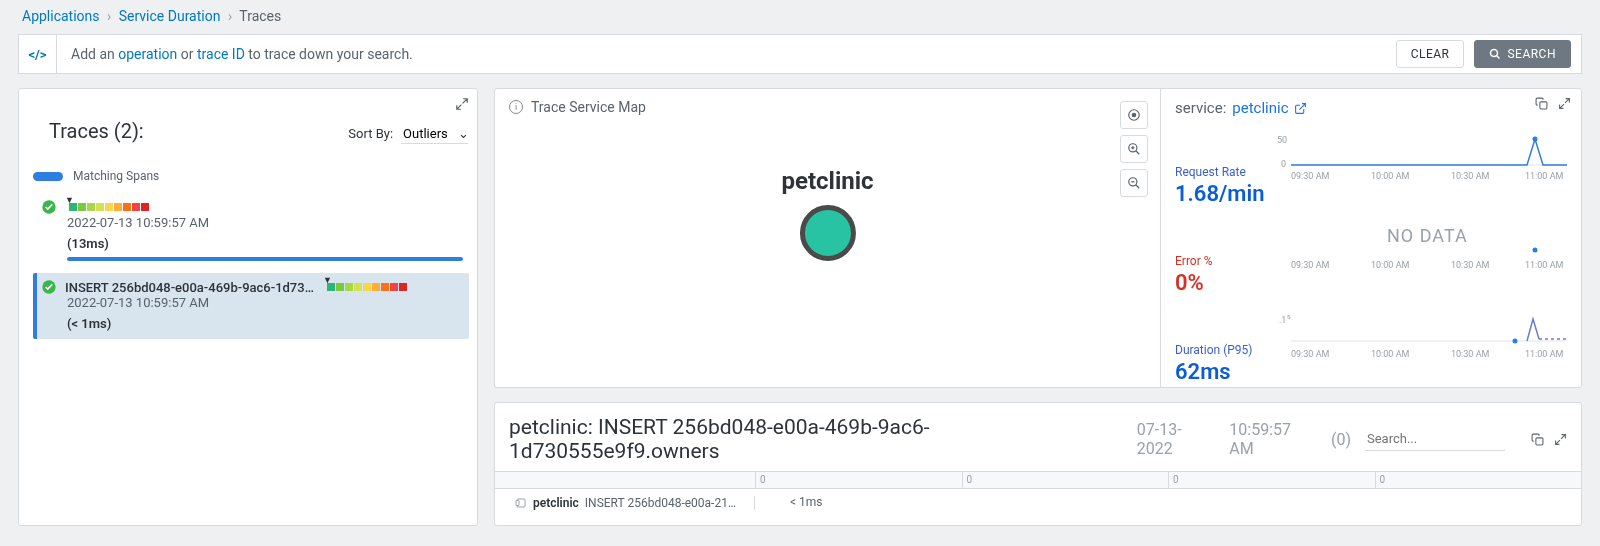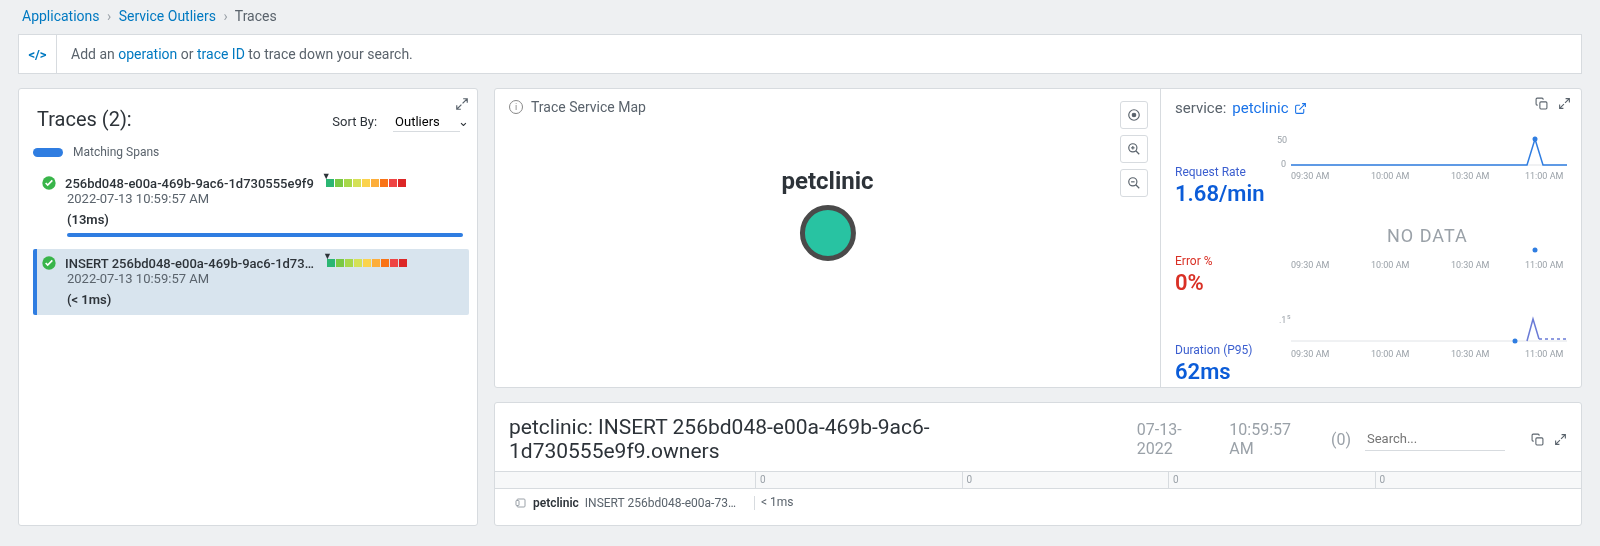--- a/index.html
+++ b/index.html
@@ -33,22 +33,22 @@
   .btn-primary{background:#6d7882;border-color:#6d7882;color:#fff;}
   .btn-primary svg{color:#fff;}
 
   
   .main{display:grid;grid-template-columns:460px 1fr;gap:16px;margin:14px 18px 0;height:438px;}
 
   
   .panel{background:#fff;border:1px solid var(--gray-border);border-radius:3px;}
   .left{padding:14px 8px 0 14px;position:relative;}
   .left .hd{display:flex;align-items:baseline;justify-content:space-between;margin-bottom:10px;}
-  .left h2{margin:4px;font-size:20px;font-weight:400;}
-  .sortby{display:flex;align-items:center;gap:16px;font-size:13px;color:var(--text);}
+  .left h2{margin:16px;font-size:20px;font-weight:400;}
+  .sortby{display:flex;align-items:center;gap:8px;font-size:13px;color:var(--text);}
   .sortby select{border:none;border-bottom:1px solid var(--gray-border);background:transparent;font-size:13px;padding:2px 20px 2px 2px;appearance:none;}
   .sortby .caret{margin-left:-18px;pointer-events:none;}
   .expand{position:absolute;top:8px;right:8px;color:var(--text2);cursor:pointer;}
   .expand svg{width:14px;height:14px;}
 
   .legend{display:flex;align-items:center;gap:10px;margin:4px 0 10px;color:var(--text2);font-size:12px;}
   .pill{width:30px;height:9px;border-radius:5px;background:#2f7de1;}
 
   .trace{padding:6px 6px 8px 4px;border-left:4px solid transparent;margin-bottom:4px;border-radius:2px;}
   .trace.sel{background:#d8e4ee;border-left-color:#2f7de1;}
@@ -95,43 +95,53 @@
   .tl-meta{color:#9aa1a8;font-size:16px;}
   .tl-search{margin-left:auto;border:none;border-bottom:1px solid var(--gray-border);padding:4px 2px;font-size:13px;width:140px;background:transparent;}
   .tl-icons{display:flex;gap:10px;color:var(--text2);margin-left:12px;}
   .tl-ruler{display:grid;grid-template-columns:260px repeat(4,1fr);height:18px;background:var(--gray-bg2);border-top:1px solid var(--gray-border);border-bottom:1px solid var(--gray-border);font-size:10px;color:#9aa1a8;}
   .tl-ruler > div{border-left:1px solid var(--gray-border);padding:2px 4px;}
   .tl-ruler > div:first-child{border-left:none;}
   .tl-row{display:grid;grid-template-columns:260px 1fr;height:28px;align-items:center;font-size:12px;}
   .tl-row .lab{display:flex;align-items:center;gap:6px;padding-left:20px;color:var(--text);border-right:1px solid var(--gray-border);}
   .tl-row .lab .svc{font-weight:600;}
   .tl-row .lab .op{color:var(--text2);}
-  .tl-row .bar{position:relative;height:100%;}
+  .tl-row .bar{position:relative;height:100%;margin-left:29px;}
   .tl-row .bar .txt{position:absolute;left:6px;top:6px;color:var(--text2);}
 
   .info-icon{display:inline-flex;width:14px;height:14px;border:1px solid #888;border-radius:50%;align-items:center;justify-content:center;font-size:9px;color:#888;}
   .link-out{display:inline-flex;vertical-align:middle;}
 
   svg{display:block;}
 </style>
 </head>
 <body>
 
 <div class="breadcrumb">
   <a href="#">Applications</a>
   <span class="sep">›</span>
-  <a href="#">Service Outliers</a>
+  <a href="#">Service Duration</a>
   <span class="sep">›</span>
   <span class="curr">Traces</span>
 </div>
 
 <div class="searchbar">
   <div class="sb-icon">&lt;/&gt;</div>
   <div class="sb-hint">
     <span>Add an </span><span class="lnk">operation</span><span> or </span><span class="lnk">trace ID</span><span> to trace down your search.</span>
+  </div>
+  <div class="sb-actions">
+    <button class="btn">CLEAR</button>
+    <button class="btn btn-primary">
+      <svg width="12" height="12" viewBox="0 0 24 24" fill="none" stroke="currentColor" stroke-width="3">
+          <circle cx="10" cy="10" r="7"></circle>
+          <line x1="21" y1="21" x2="15" y2="15"></line>
+        </svg>
+      <span>SEARCH</span>
+    </button>
   </div>
 </div>
 
 <div class="main">
 
   <div class="panel left">
     <span class="expand">
       <svg viewBox="0 0 24 24" fill="none" stroke="currentColor" stroke-width="2">
           <path d="M14 3h7v7M10 21H3v-7M21 3l-8 8M3 21l8-8"></path>
         </svg>
@@ -148,21 +158,20 @@
       <span class="pill"></span>
       <span>Matching Spans</span>
     </div>
 
     <div class="trace">
       <div class="t-row1">
         <svg class="t-check" viewBox="0 0 24 24">
           <circle cx="12" cy="12" r="10" fill="#39b54a"></circle>
             <path d="M7 12l3 3 7-7" stroke="#fff" stroke-width="2.5" fill="none"></path>
         </svg>
-        <span class="t-id">256bd048-e00a-469b-9ac6-1d730555e9f9</span>
         <span class="mini">
           <span class="tri">▼</span>
           <span style="background:#2bb673"></span>
             <span style="background:#7ac943"></span>
             <span style="background:#a8d84a"></span>
             <span style="background:#d4e157"></span>
             <span style="background:#fbd34d"></span>
             <span style="background:#fdae3b"></span>
             <span style="background:#f97316"></span>
             <span style="background:#ef4444"></span>
@@ -352,21 +361,21 @@
         <div>0</div>
         <div>0</div>
       </div>
       <div class="tl-row">
         <div class="lab">
           <svg width="12" height="12" viewBox="0 0 24 24" fill="none" stroke="#9aa1a8" stroke-width="2">
               <rect x="4" y="4" width="16" height="16" rx="2"></rect>
               <rect x="2" y="7" width="6" height="10" rx="1" fill="#fff"></rect>
             </svg>
           <span class="svc">petclinic</span>
-          <span class="op">INSERT 256bd048-e00a-73…</span>
+          <span class="op">INSERT 256bd048-e00a-21…</span>
         </div>
         <div class="bar">
             <span class="txt">&lt; 1ms</span>
           </div>
       </div>
     </div>
 
   </div>
 </div>
 

